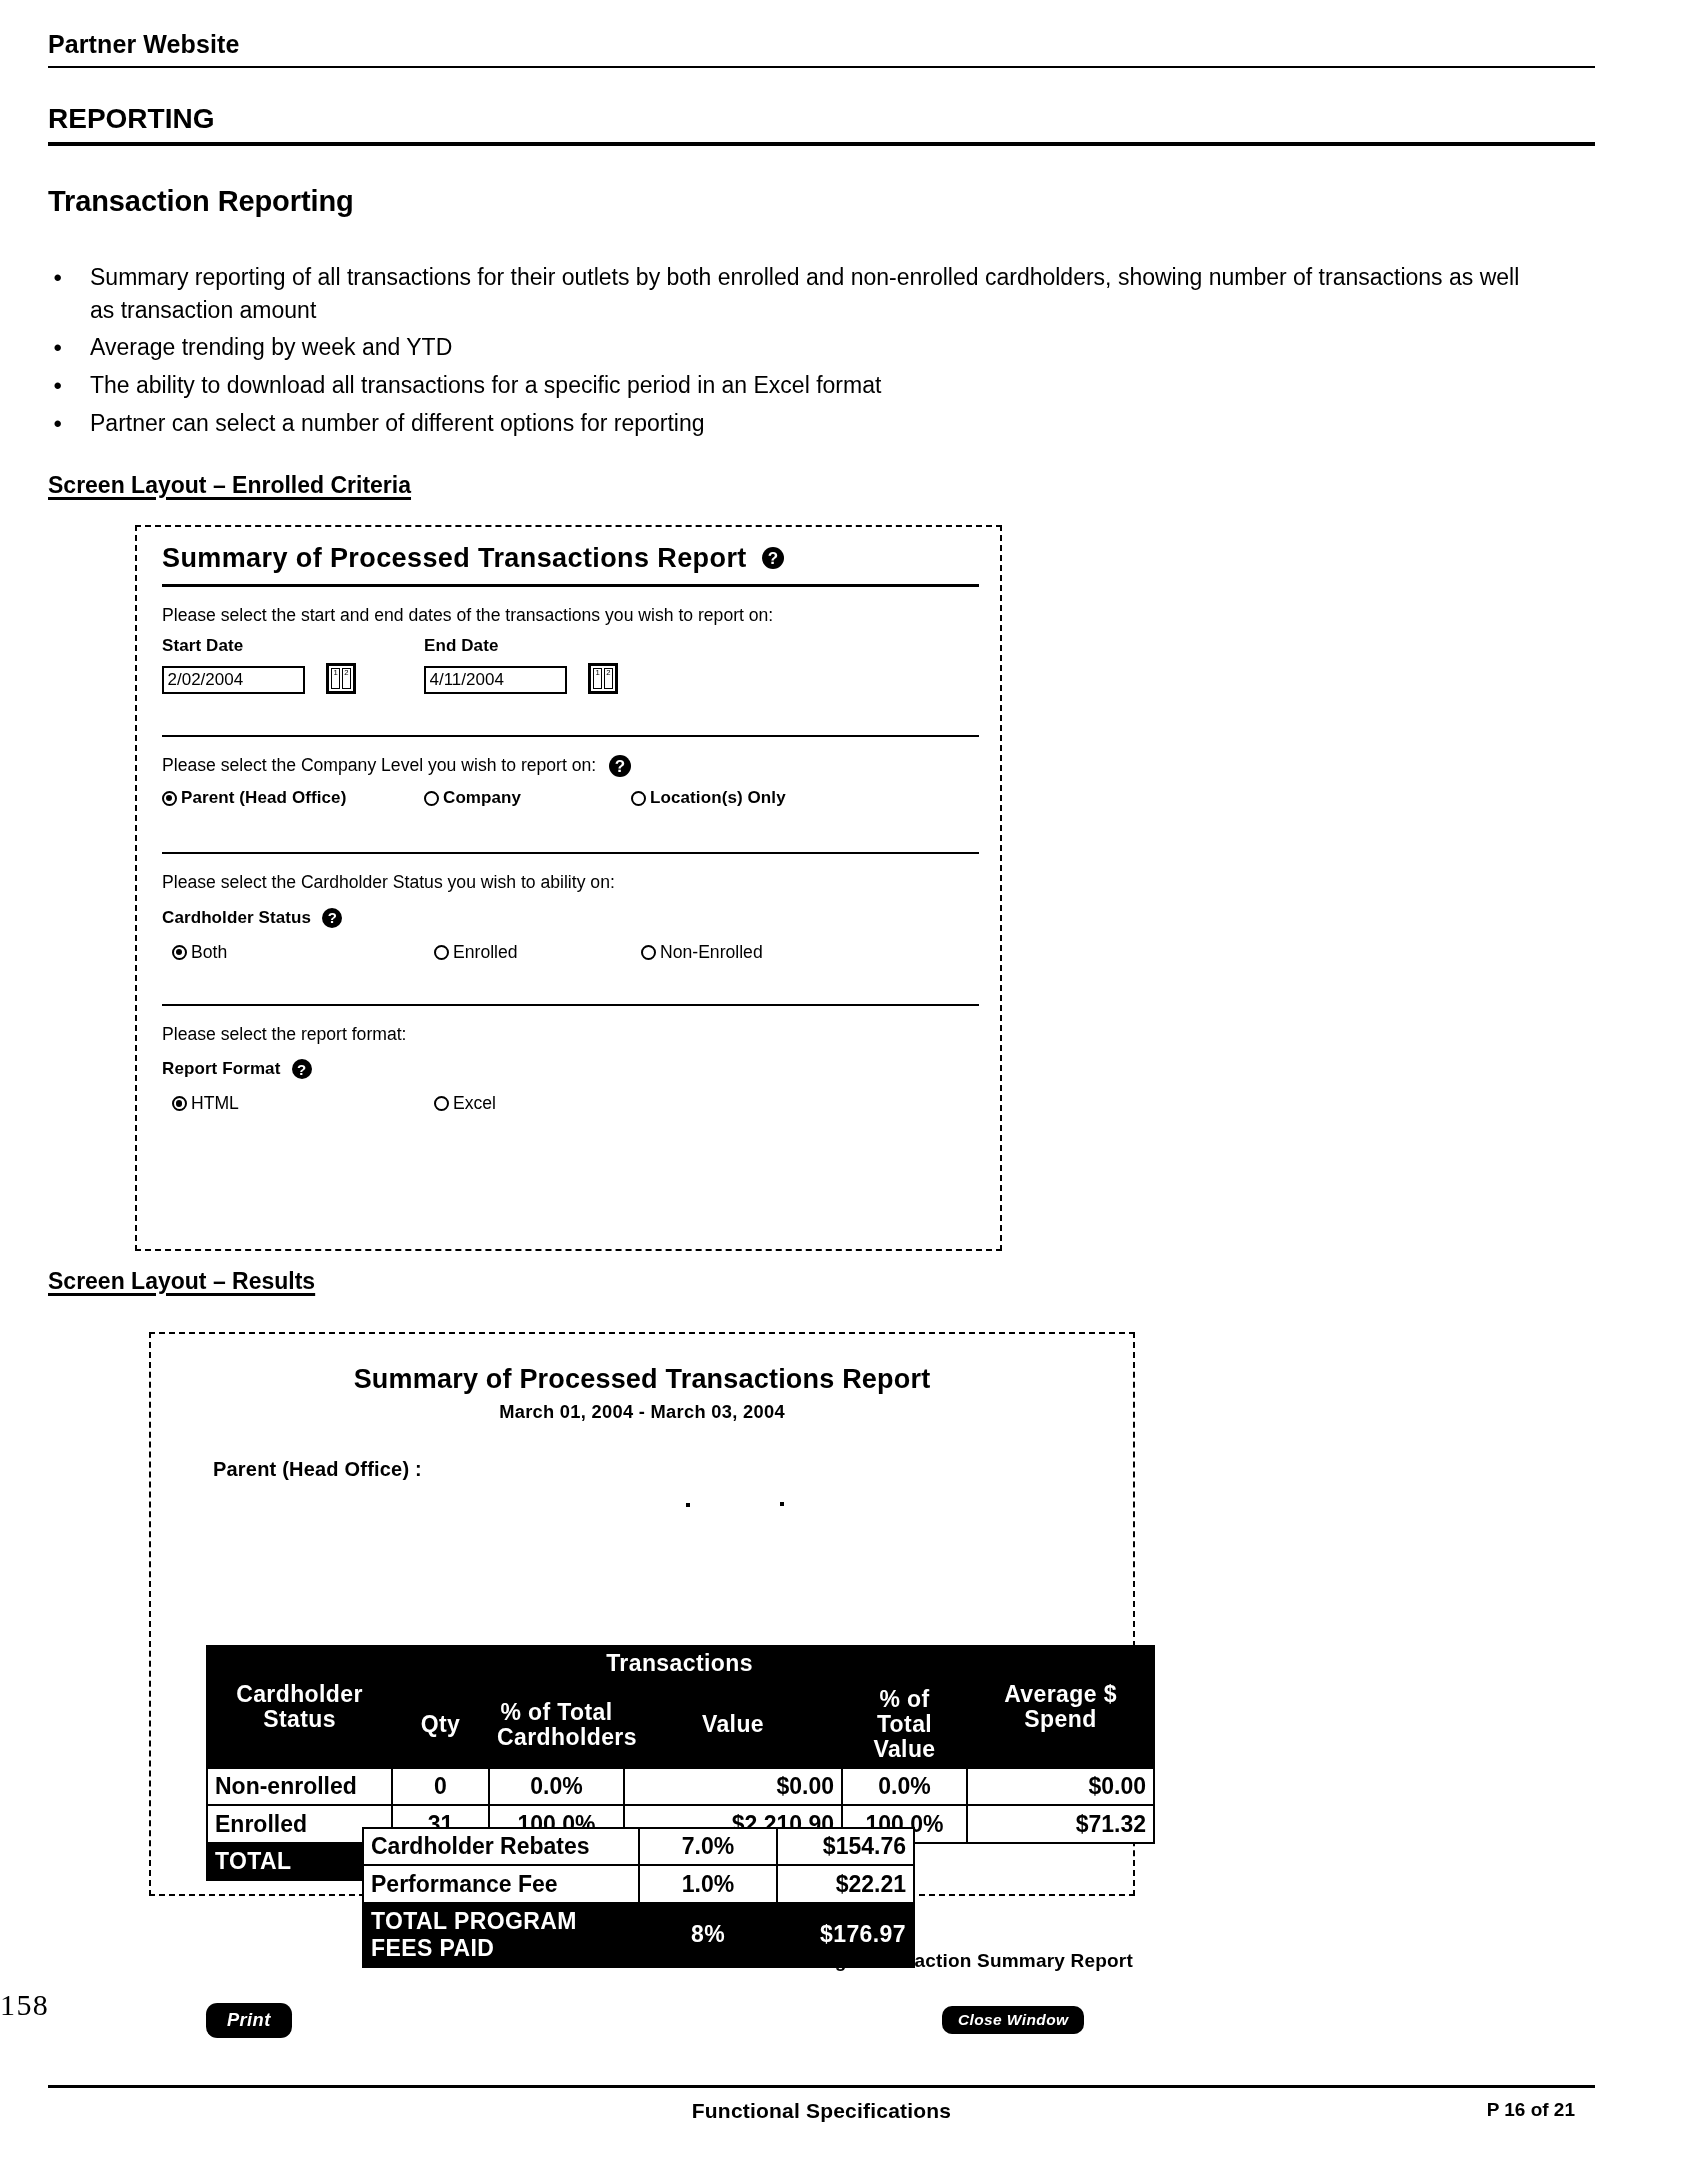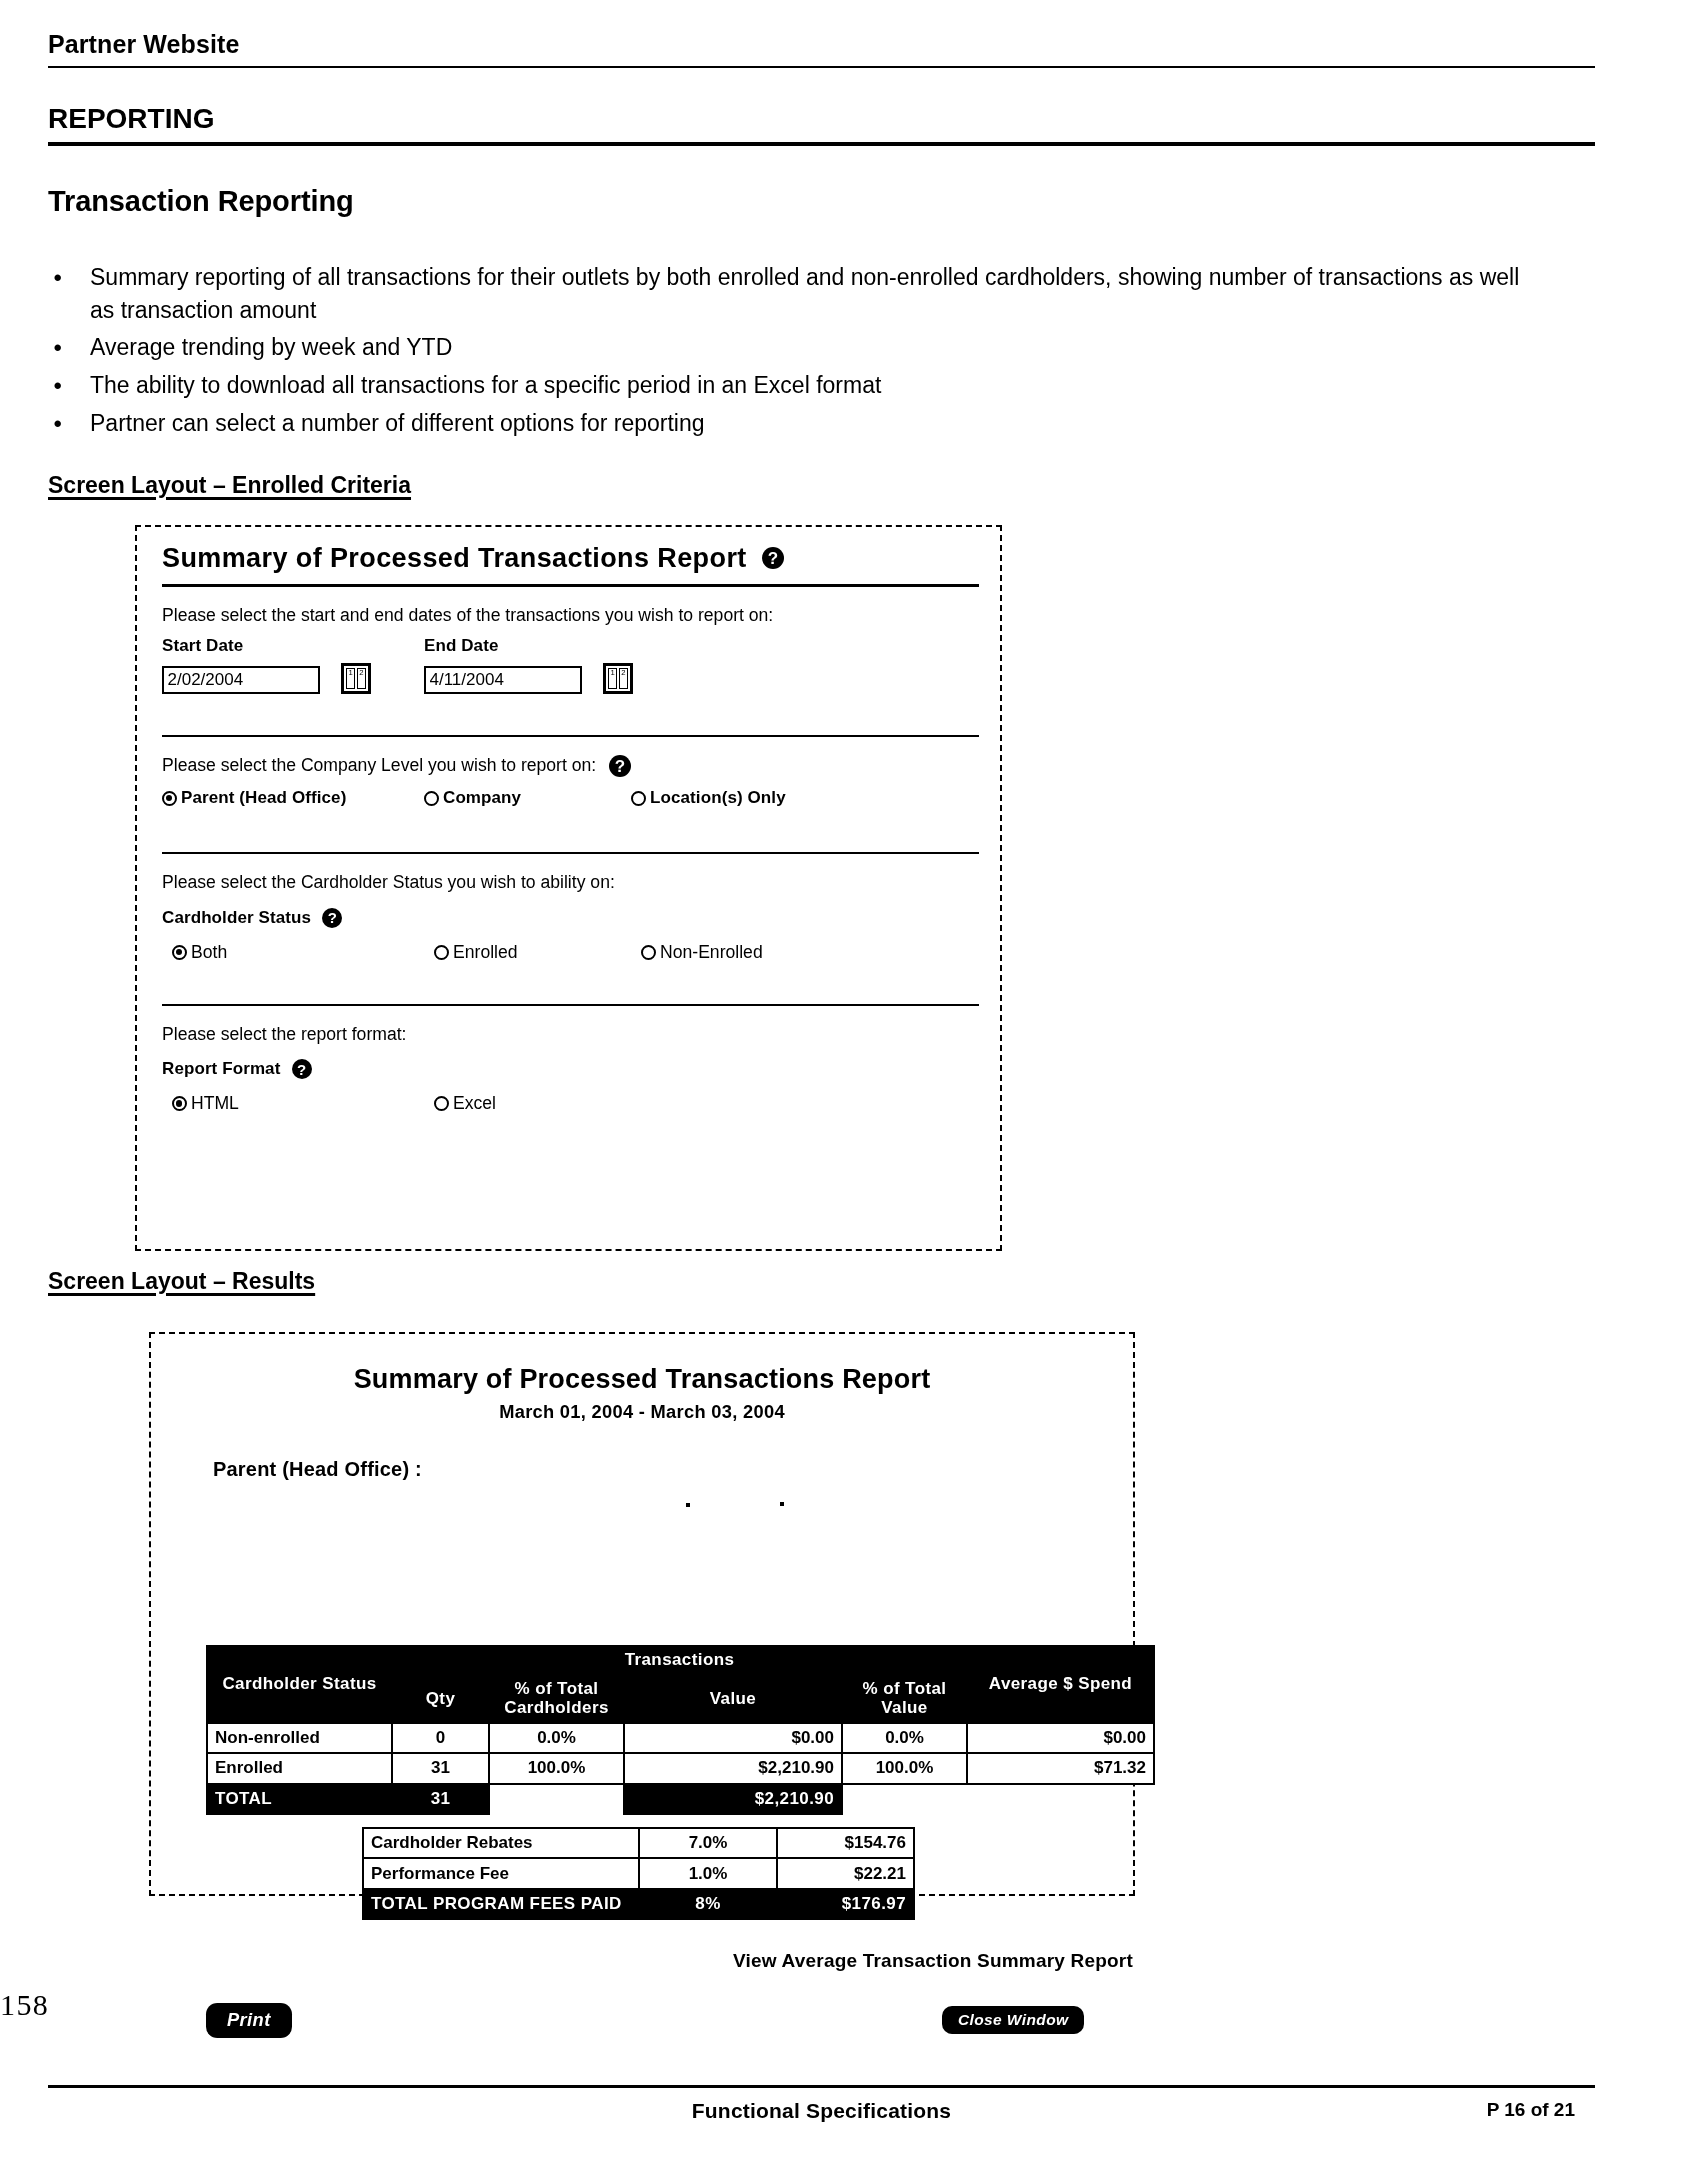--- a/index.html
+++ b/index.html
@@ -185,21 +185,21 @@
   }
 
   .date-row {
     display: flex;
     margin-top: 8.5px;
   }
   .date-group { display: flex; flex-direction: column; }
   .date-group.first { width: 262px; }
   .date-inputline { display: flex; align-items: flex-end; gap: 21px; margin-top: 7px; }
   .text-input {
-    width: 158px;
+    width: 143px;
     height: 28px;
     border: 2.1px solid #000;
     box-sizing: border-box;
     font-size: 17px;
     line-height: 24px;
     padding: 0 3.5px;
     background: #fff;
     font-family: "Liberation Sans", sans-serif;
   }
   .cal-icon {
@@ -289,21 +289,21 @@
     margin-left: 62px;
     letter-spacing: 0.2px;
   }
 
   table.rpt {
     border-collapse: collapse;
     table-layout: fixed;
   }
   table.rpt td, table.rpt th {
     border: 2.1px solid #000;
-    font-size: 17px;
+    font-size: 23px;
     padding: 4.2px 7px;
     font-weight: bold;
     background: #fff;
     color: #000;
   }
   .hdr {
     background: #000 !important;
     color: #fff !important;
     text-align: center;
     vertical-align: middle;

